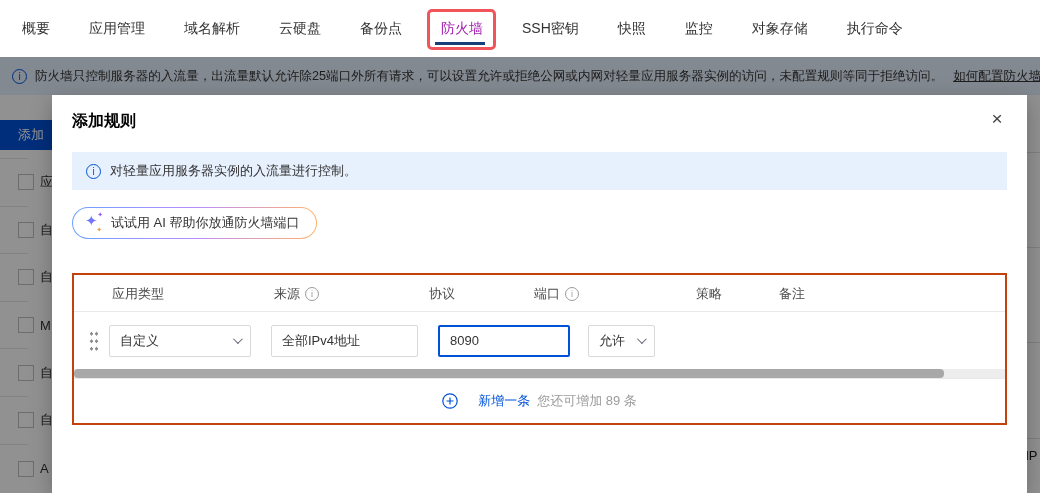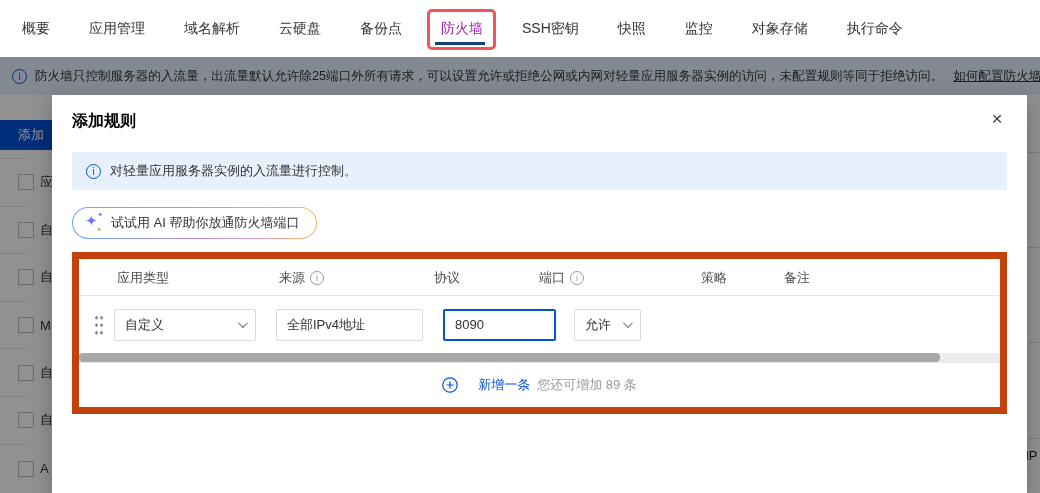--- a/index.html
+++ b/index.html
@@ -50,39 +50,39 @@
   .ai-btn { margin-top:17px; display:inline-flex; align-items:center; gap:8px; height:32px; padding:0 16px 0 12px;
     border-radius:16px; font-size:13px; color:#333; cursor:pointer; border:1px solid transparent;
     background:linear-gradient(#fff,#fff) padding-box, linear-gradient(90deg,#6aa1ff,#b98cff,#ffb36a) border-box; }
   .sparkle { position:relative; width:18px; height:18px; }
   .sparkle .s-main { position:absolute; left:0; top:-2px; font-size:15px;
     background:linear-gradient(135deg,#4f8dff,#9a5cf5); -webkit-background-clip:text; background-clip:text; color:transparent; }
   .sparkle .s-dot1 { position:absolute; right:0; top:-3px; font-size:7px; color:#9a5cf5; }
   .sparkle .s-dot2 { position:absolute; right:1px; bottom:-2px; font-size:7px; color:#f59a3e; }
 
   
-  .rule-table { margin-top:13px; border:7px solid #c2410c; }
+  .rule-table { margin-top:34px; border:2px solid #c2410c; }
   .rt-header { position:relative; height:37px; border-bottom:1px solid #e8e8e8; font-size:13px; color:#4b4b4b; }
   .rt-header span.h { position:absolute; top:10px; display:inline-flex; align-items:center; gap:5px; }
   .gray-info { width:14px; height:14px; border:1px solid #9b9b9b; border-radius:50%; color:#9b9b9b;
     font-size:9px; line-height:12px; text-align:center; font-style:normal; }
   .rt-row { display:flex; align-items:center; height:57px; padding-left:15px; }
   .drag-handle { width:10px; height:22px; margin-right:10px; cursor:grab;
     background-image:radial-gradient(circle,#8a8a8a 1.4px,transparent 1.6px); background-size:5px 7.5px; }
   .sel { height:32px; border:1px solid #d9d9d9; border-radius:2px; background:#fff; display:flex;
     align-items:center; justify-content:space-between; padding:0 10px; font-size:13px; color:#333; cursor:pointer; }
   .chev { width:7px; height:7px; border-right:1.5px solid #667; border-bottom:1.5px solid #667;
     transform:rotate(45deg) translateY(-2px); margin-left:8px; flex:0 0 auto; }
   .inp { height:32px; border:1px solid #d9d9d9; border-radius:2px; padding:0 10px; font-size:13px; color:#333;
     font-family:"Liberation Sans","DejaVu Sans",sans-serif; outline:none; }
   .inp::placeholder { color:#bdbdbd; }
   .w-apptype { width:142px; margin-right:20px; }
   .w-source  { width:147px; margin-right:20px; }
   .w-proto   { width:85px;  margin-right:20px; }
-  .w-port    { width:113px; margin-right:18px; border:2px solid #0052d9; }
+  .w-port    { width:132px; margin-right:18px; border:2px solid #0052d9; }
   .w-policy  { width:67px;  margin-right:20px; }
   .w-note    { width:200px; }
   .hscroll { position:relative; height:9px; background:#ededed; }
   .hscroll .thumb { position:absolute; left:0; top:0; height:100%; width:93.5%; background:#a8a8a8; border-radius:4px; }
   .add-row { height:45px; border-top:1px solid #e8e8e8; display:flex; align-items:center; justify-content:center;
     gap:7px; font-size:13px; }
   .add-link { color:#0052d9; cursor:pointer; display:inline-flex; align-items:center; gap:20px; }
   .add-hint { color:#9b9b9b; }
 
   

